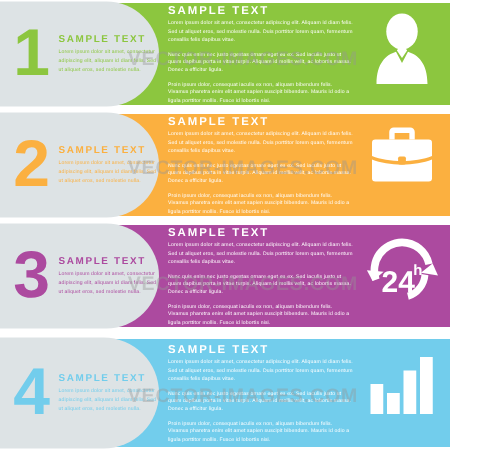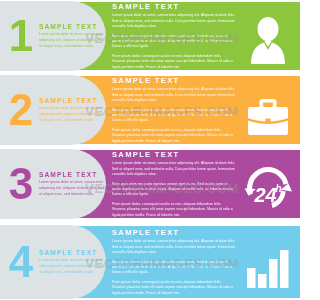--- a/index.html
+++ b/index.html
@@ -66,23 +66,22 @@
     margin:0 0 2.5px 0;text-transform:uppercase;
   }
   .r-para{
     font-size:3.4px;line-height:1.6;color:#ffffff;margin:0 0 4px 0;
     letter-spacing:.1px;
   }
   .r-para:last-child{margin-bottom:0;}
 
   .icon-wrap{
     flex:0 0 52px;width:52px;height:56px;
-    display:flex;align-items:flex-end;justify-content:center;
+    display:flex;align-items:flex-start;justify-content:center;
     margin-right:6px;
-    font-style:italic;
   }
   .icon-wrap svg{display:block;}
 
   
   .wm{
     position:absolute;left:12px;width:300px;text-align:center;
     font-family:"Liberation Sans", sans-serif;
     font-size:13px;font-weight:700;letter-spacing:.6px;
     color:rgba(150,150,150,.40);
     pointer-events:none;white-space:nowrap;

